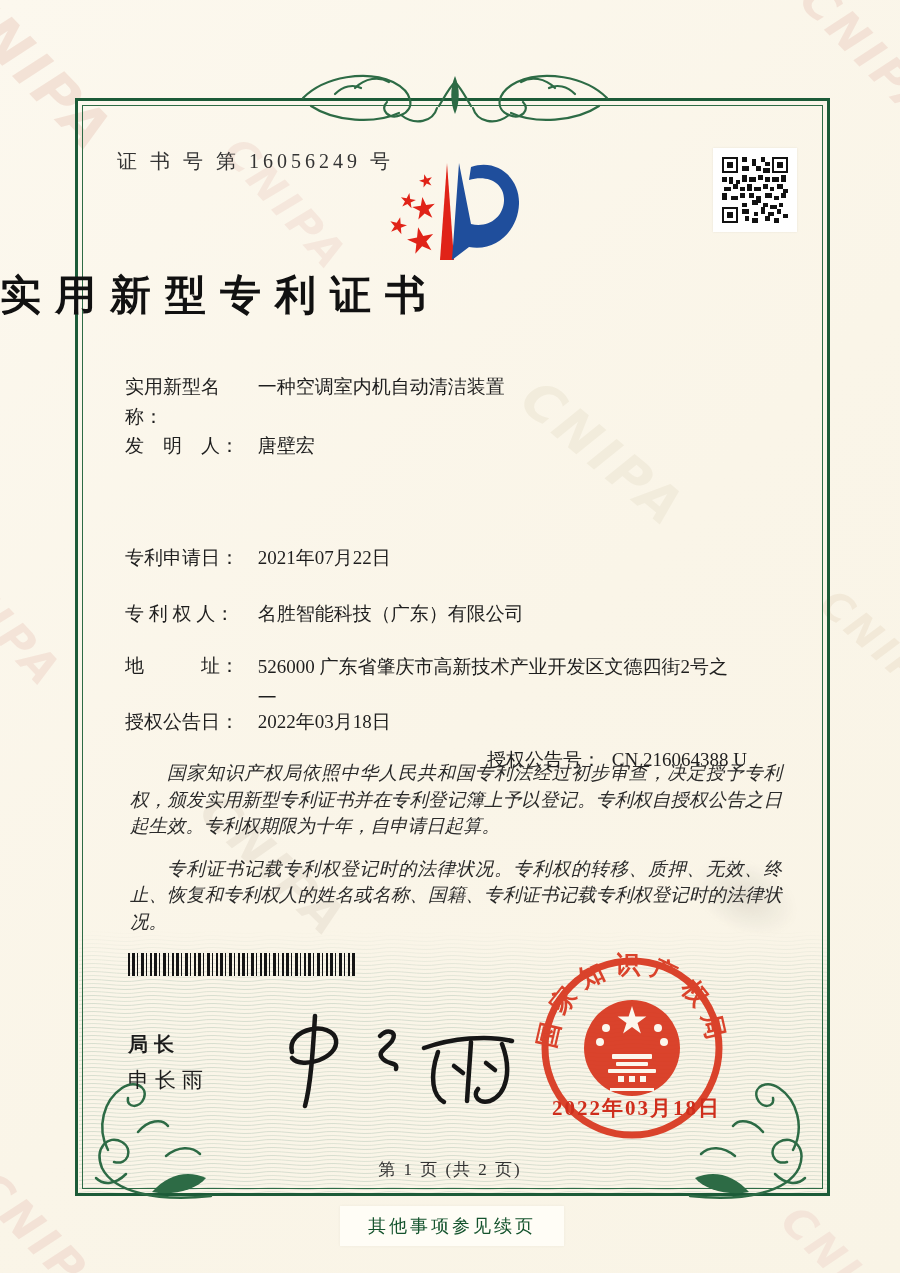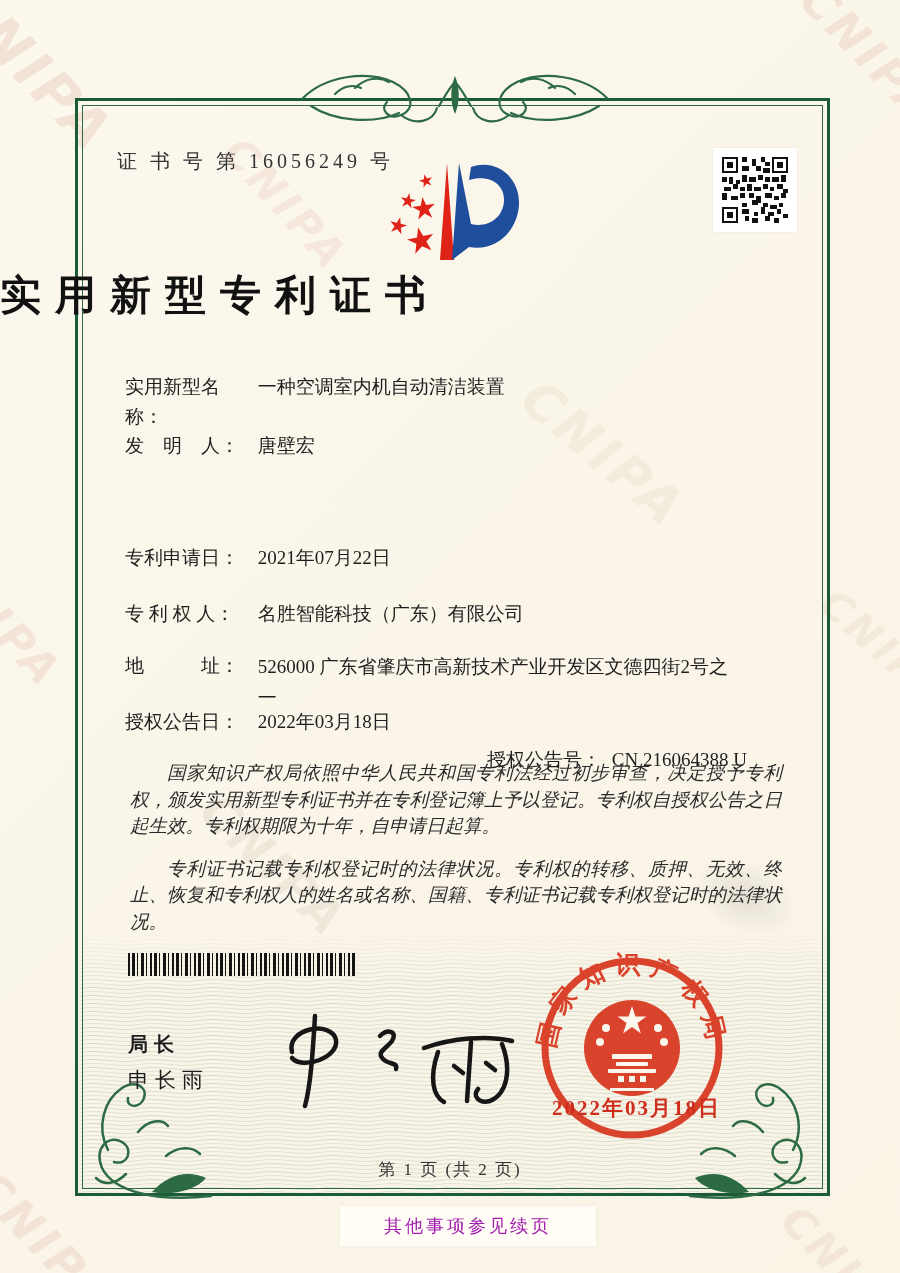--- a/index.html
+++ b/index.html
@@ -68,22 +68,22 @@
   .sig{position:absolute;left:262px;top:1008px;z-index:5;}
 
   
   .seal{position:absolute;left:532px;top:948px;z-index:4;opacity:.95;}
   .sealdate{position:absolute;left:552px;top:1094px;width:200px;font-size:21px;color:#cf2e1c;
             letter-spacing:2px;z-index:6;font-weight:bold;}
 
   
   .pageno{position:absolute;left:0;top:1158px;width:900px;text-align:center;font-size:17px;
           color:#333;z-index:4;letter-spacing:2px;}
-  .note{position:absolute;left:340px;top:1206px;background:#fffdf6;padding:8px 44px;
-        font-size:18px;color:#a21caf;letter-spacing:3px;z-index:4;box-shadow:0 0 3px rgba(0,0,0,.05);}
+  .note{position:absolute;left:340px;top:1206px;background:#fffdf6;padding:8px 28px;
+        font-size:18px;color:#14532d;letter-spacing:3px;z-index:4;box-shadow:0 0 3px rgba(0,0,0,.05);}
   .ghost{position:absolute;left:690px;top:862px;width:110px;height:70px;z-index:1;filter:blur(2px);
          background:radial-gradient(ellipse at center,rgba(110,108,96,.16),transparent 70%);transform:rotate(25deg);}
 </style>
 </head>
 <body>
 
 <div class="page" data-interactable="false">
 
   <span class="wm wm1" data-interactable="false">CNIPA</span>
   <span class="wm wm2" data-interactable="false">CNIPA</span>

